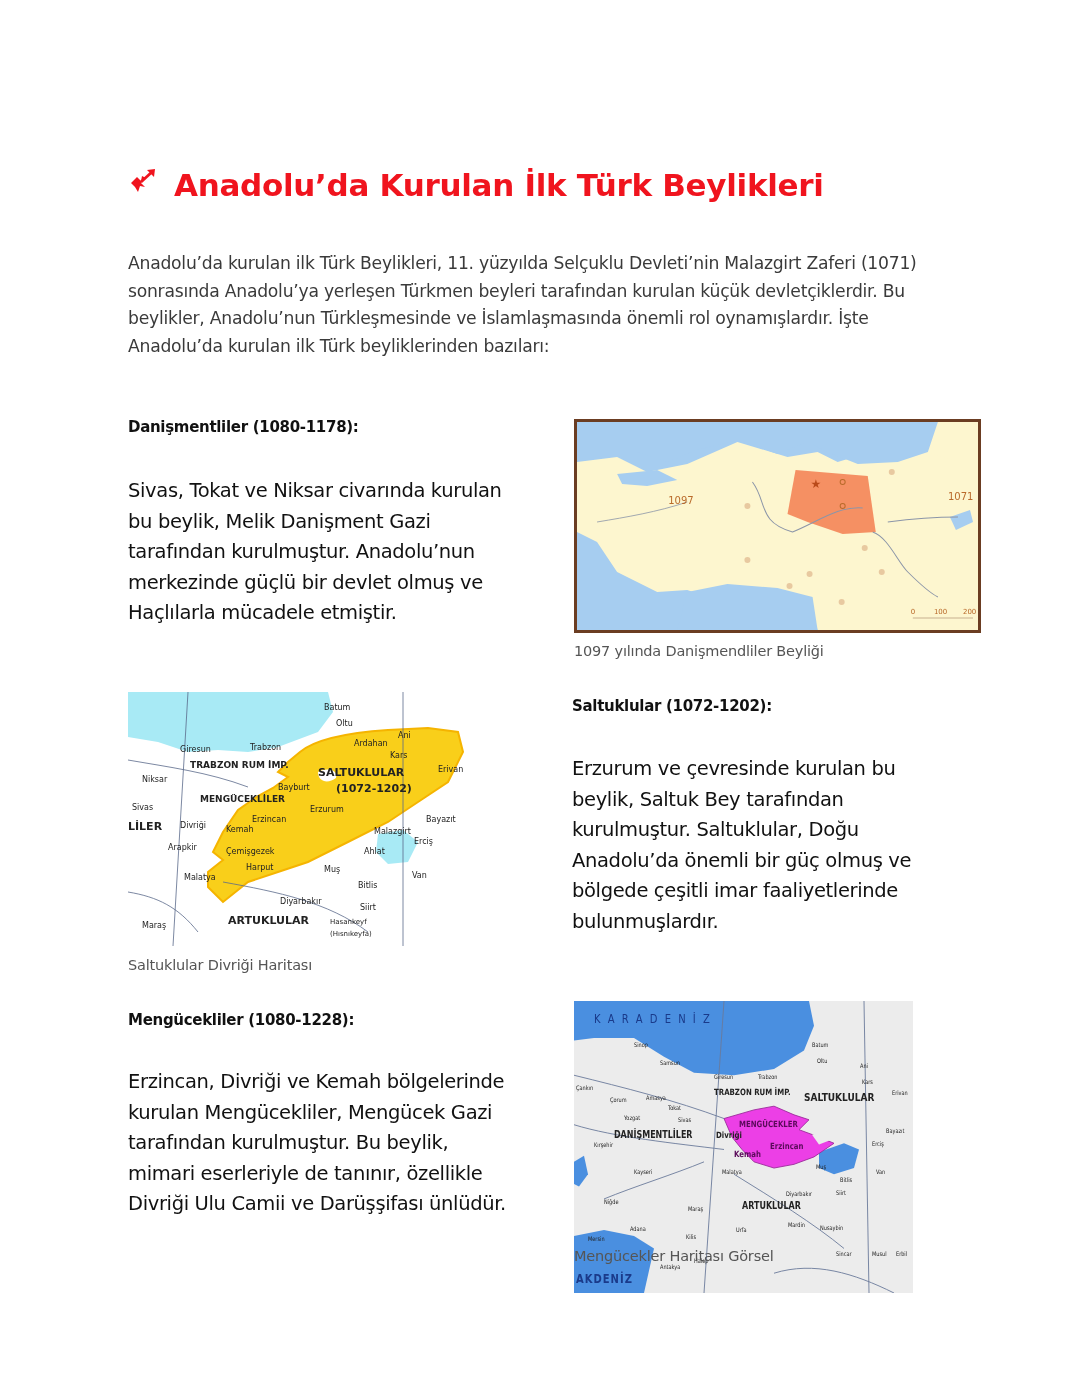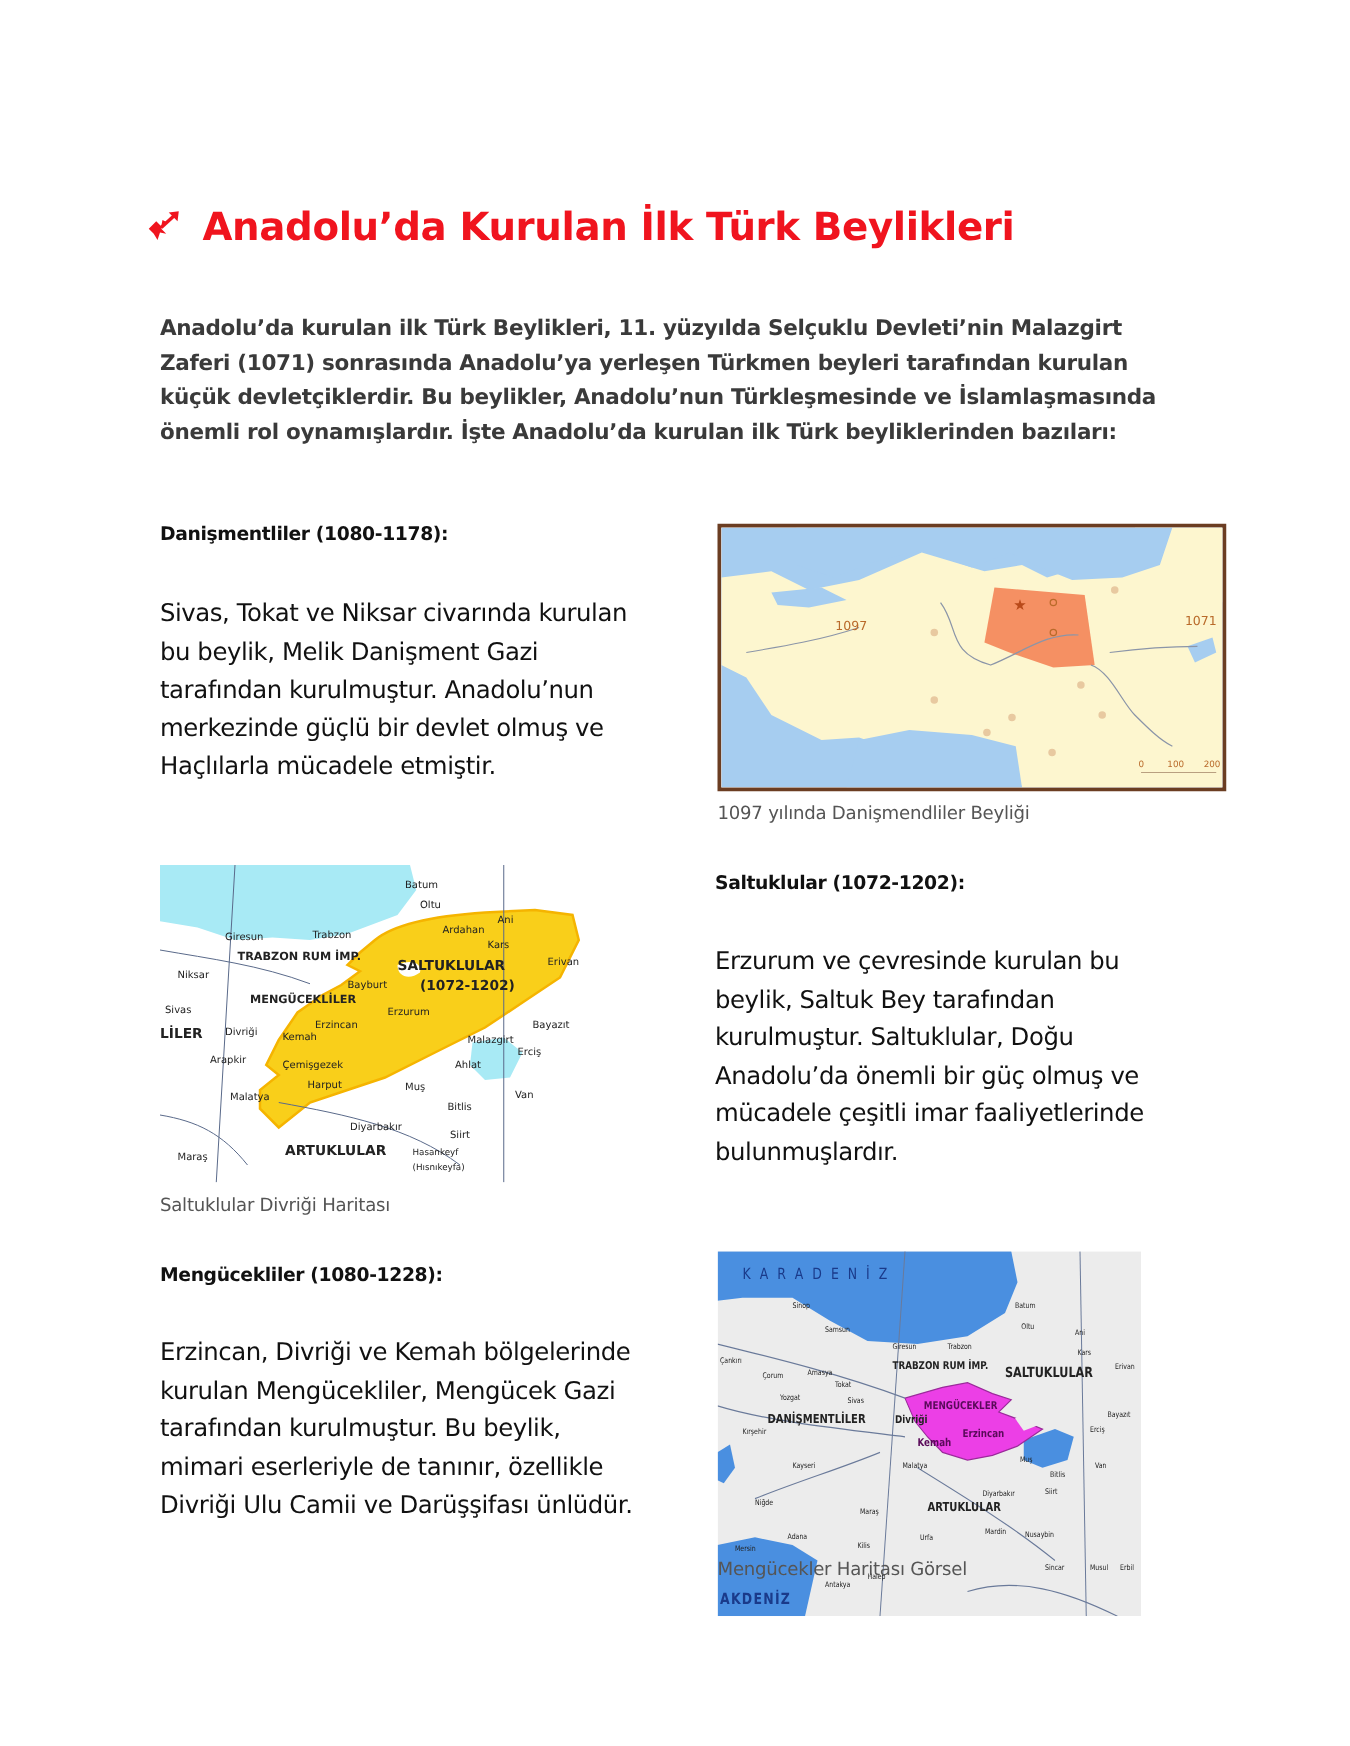--- a/index.html
+++ b/index.html
@@ -1,30 +1,30 @@
 <!DOCTYPE html>
 <html><head>
   <meta charset="utf-8">
   <style>
     * { box-sizing: border-box; margin: 0; padding: 0; }
     html, body { width: 1080px; height: 1397px; background: #ffffff; overflow: hidden; }
     body { font-family: "DejaVu Sans", sans-serif; color: #111111; position: relative; }
 
     .title {
-      position: absolute; left: 116px; top: 164px;
-      display: flex; align-items: flex-start; gap: 14px;
+      position: absolute; left: 128px; top: 164px;
+      display: flex; align-items: flex-end; gap: 14px;
       color: #f0141e; font-weight: bold; font-size: 31px; letter-spacing: -0.3px;
       font-family: "DejaVu Sans", sans-serif;
     }
     .title svg { width: 32px; height: 32px; }
 
     .intro {
       position: absolute; left: 128px; top: 250px; width: 830px;
       font-size: 17.2px; line-height: 27.5px; color: #3a3a3a;
-      font-family: "DejaVu Sans", sans-serif; letter-spacing: -0.25px; font-weight: bold;
+      font-family: "DejaVu Sans", sans-serif; letter-spacing: -0.25px;
     }
 
     .section-head {
       position: absolute; font-weight: bold; font-size: 15px; color: #111;
       letter-spacing: -0.3px;
     }
     .section-body {
       position: absolute; font-size: 19.5px; line-height: 30.5px; color: #111;
       letter-spacing: -0.35px;
     }
@@ -151,21 +151,21 @@
       <text x="100" y="232" font-size="11" font-weight="bold">ARTUKLULAR</text>
       <text x="202" y="232" font-size="7">Hasankeyf</text>
       <text x="202" y="244" font-size="7">(Hısnıkeyfa)</text>
       <text x="14" y="236" font-size="8">Maraş</text>
     </g>
   </svg>
 </div>
 <div class="caption" style="left:128px; top:957px; width:380px;">Saltuklular Divriği Haritası</div>
 
 <div class="section-head" style="left:572px; top:697px;">Saltuklular (1072-1202):</div>
-<div class="section-body" style="left:572px; top:754px; width:390px;">Erzurum ve çevresinde kurulan bu beylik, Saltuk Bey tarafından kurulmuştur. Saltuklular, Doğu Anadolu’da önemli bir güç olmuş ve mücadele çeşitli imar faaliyetlerinde bulunmuşlardır.</div>
+<div class="section-body" style="left:572px; top:754px; width:390px;">Erzurum ve çevresinde kurulan bu beylik, Saltuk Bey tarafından kurulmuştur. Saltuklular, Doğu Anadolu’da önemli bir güç olmuş ve bölgede çeşitli imar faaliyetlerinde bulunmuşlardır.</div>
 
 <div class="section-head" style="left:128px; top:1011px;text-align:right;">Mengücekliler (1080-1228):</div>
 <div class="section-body" style="left:128px; top:1067px; width:390px;">Erzincan, Divriği ve Kemah bölgelerinde kurulan Mengücekliler, Mengücek Gazi tarafından kurulmuştur. Bu beylik, mimari eserleriyle de tanınır, özellikle Divriği Ulu Camii ve Darüşşifası ünlüdür.</div>
 
 <div class="map" style="left:574px; top:1001px; width:339px; height:292px;">
   <svg viewBox="0 0 339 236" preserveAspectRatio="none">
     <rect width="339" height="236" fill="#ececec"></rect>
     <path d="M0 0 L235 0 L240 20 L230 40 L200 55 L160 60 L120 58 L90 45 L60 30 L20 30 L0 32 Z" fill="#4a8fe0"></path>
     <path d="M0 190 L30 185 L60 190 L80 200 L70 236 L0 236 Z" fill="#4a8fe0"></path>
     <path d="M245 122 L270 115 L285 120 L280 135 L260 140 L245 135 Z" fill="#4a8fe0"></path>

